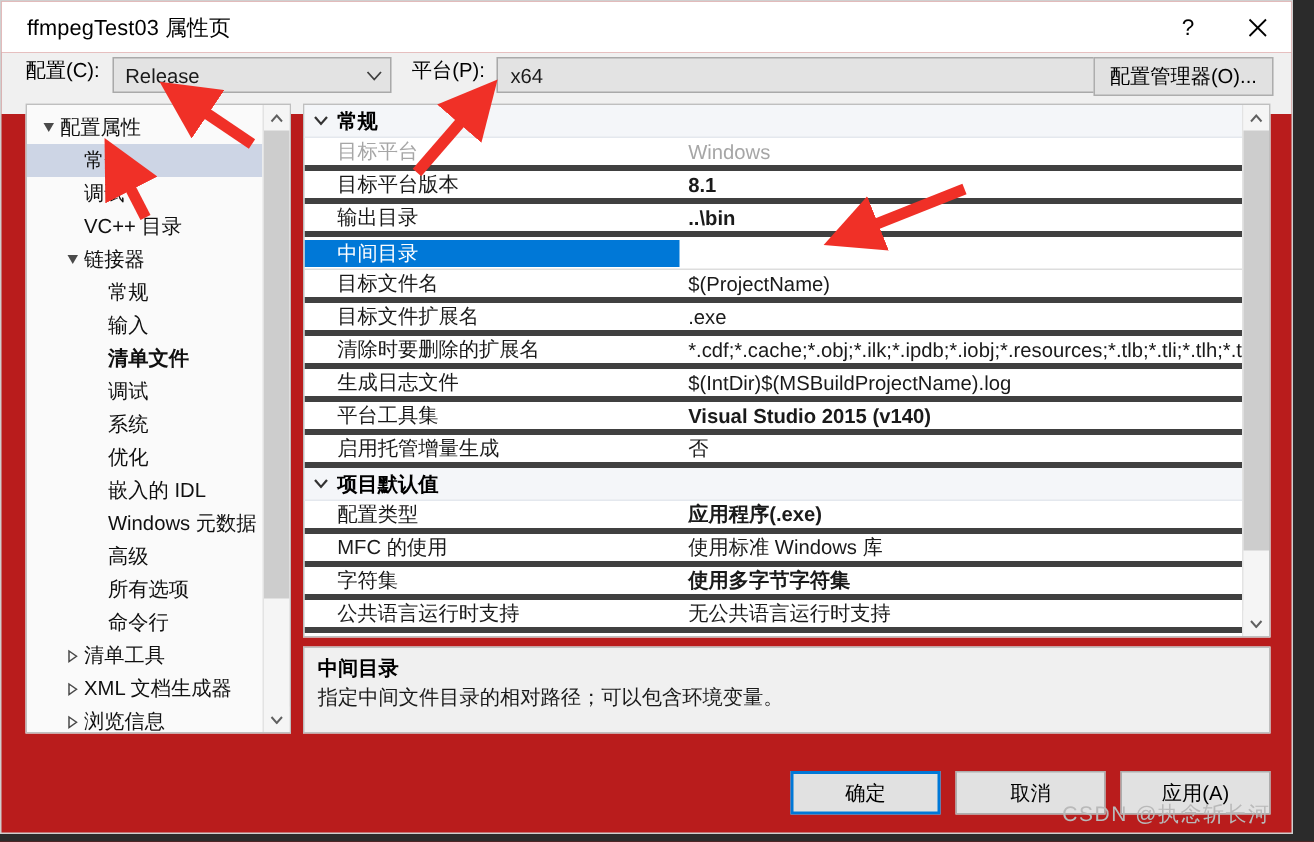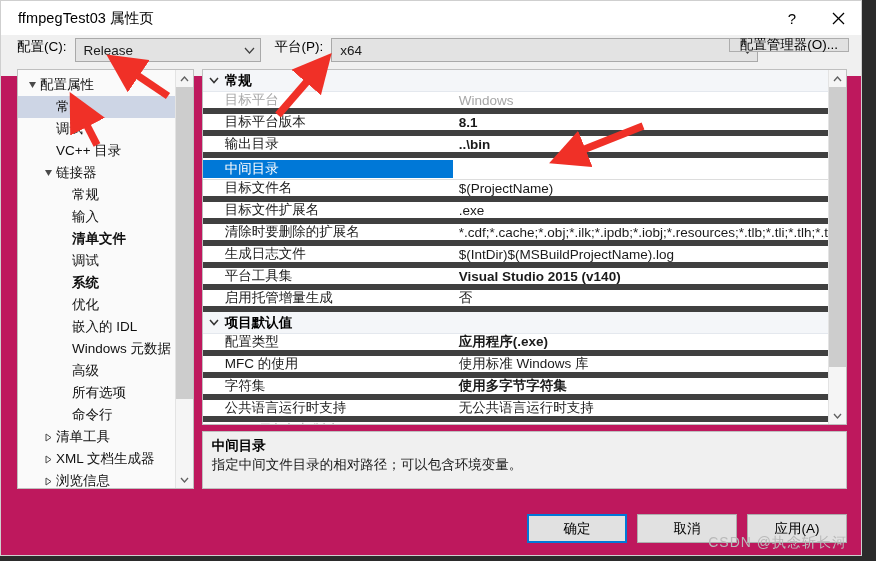--- a/index.html
+++ b/index.html
@@ -10,21 +10,21 @@
     width: 876px; height: 561px;
     font-family: "Liberation Sans", "DejaVu Sans", sans-serif;
     overflow: hidden;
     position: relative;
   }
   
   #dialog {
     position: absolute;
     left: 0; top: 0;
     width: 862px; height: 556px;
-    background: #be185d;
+    background: #b91c1c;
     border: 1px solid #cfcfcf;
     box-sizing: border-box;
   }
   
   .titlebar {
     height: 34px;
     background: #ffffff;
     display: flex;
     align-items: center;
     position: relative;
@@ -85,21 +85,21 @@
   .combo .chev {
     width: 20px;
     display: flex; align-items: center; justify-content: center;
   }
   #config-combo { width: 186px; }
   #platform-combo { width: 427px; }
   .cb-label.plat { margin-left: 14px; }
   .cfgmgr-btn {
     position: absolute;
     right: 12px;
-    height: 14px;
+    height: 26px;
     min-width: 112px;
     padding: 0 10px;
     background: #e1e1e1;
     border: 1px solid #adadad;
     font-size: 13.5px;
     color: #000;
     display: flex; align-items: center; justify-content: center;
     box-sizing: border-box;
     cursor: default;
   }
@@ -189,21 +189,21 @@
   .grid {
     flex: 1;
     overflow: hidden;
     position: relative;
   }
   .grow {
     height: 22px;
     display: flex;
     align-items: center;
     font-size: 13.5px;
-    border-bottom: 6px solid #404040;
+    border-bottom: 4px solid #404040;
     box-sizing: border-box;
     white-space: nowrap;
     cursor: default;
   }
   .grow.cat {
     background: #f4f6f9;
     font-weight: bold;
     color: #000;
     border-bottom: 1px solid #e4e8ee;
   }
@@ -382,21 +382,21 @@
             <span class="tlabel">输入</span>
           </div>
           <div class="tnode" style="padding-left: 38px; font-weight: bold;">
             <span class="tw"></span>
             <span class="tlabel">清单文件</span>
           </div>
           <div class="tnode" style="padding-left: 38px;">
             <span class="tw"></span>
             <span class="tlabel">调试</span>
           </div>
-          <div class="tnode" style="padding-left: 38px; font-weight: bold;">
+          <div class="tnode" style="padding-left: 38px;">
             <span class="tw"></span>
             <span class="tlabel">系统</span>
           </div>
           <div class="tnode" style="padding-left: 38px;">
             <span class="tw"></span>
             <span class="tlabel">优化</span>
           </div>
           <div class="tnode" style="padding-left: 38px; text-align: center;">
             <span class="tw"></span>
             <span class="tlabel">嵌入的 IDL</span>

